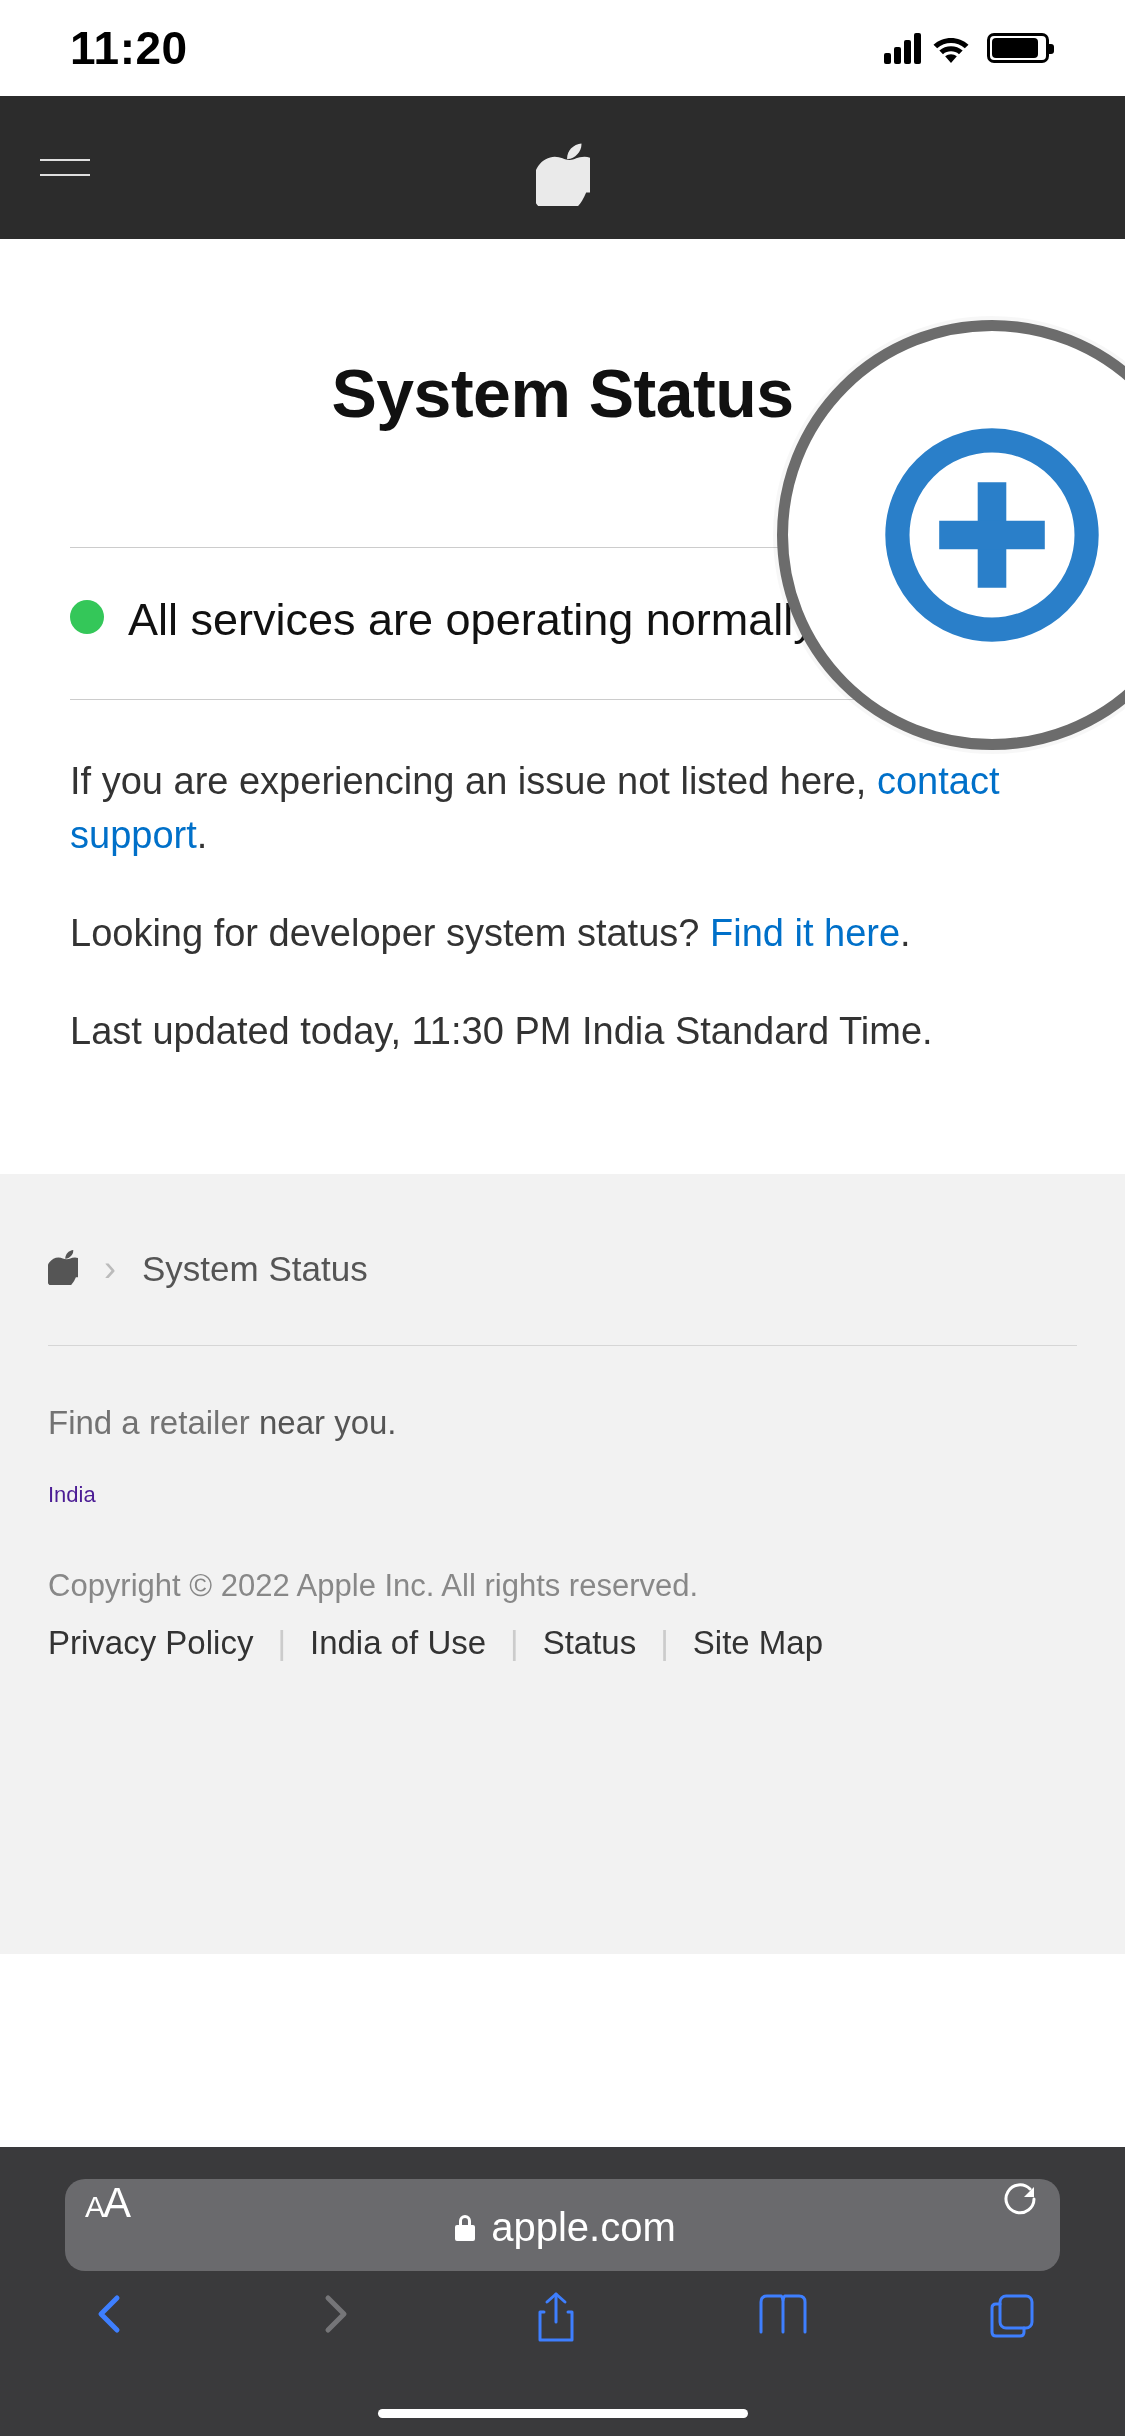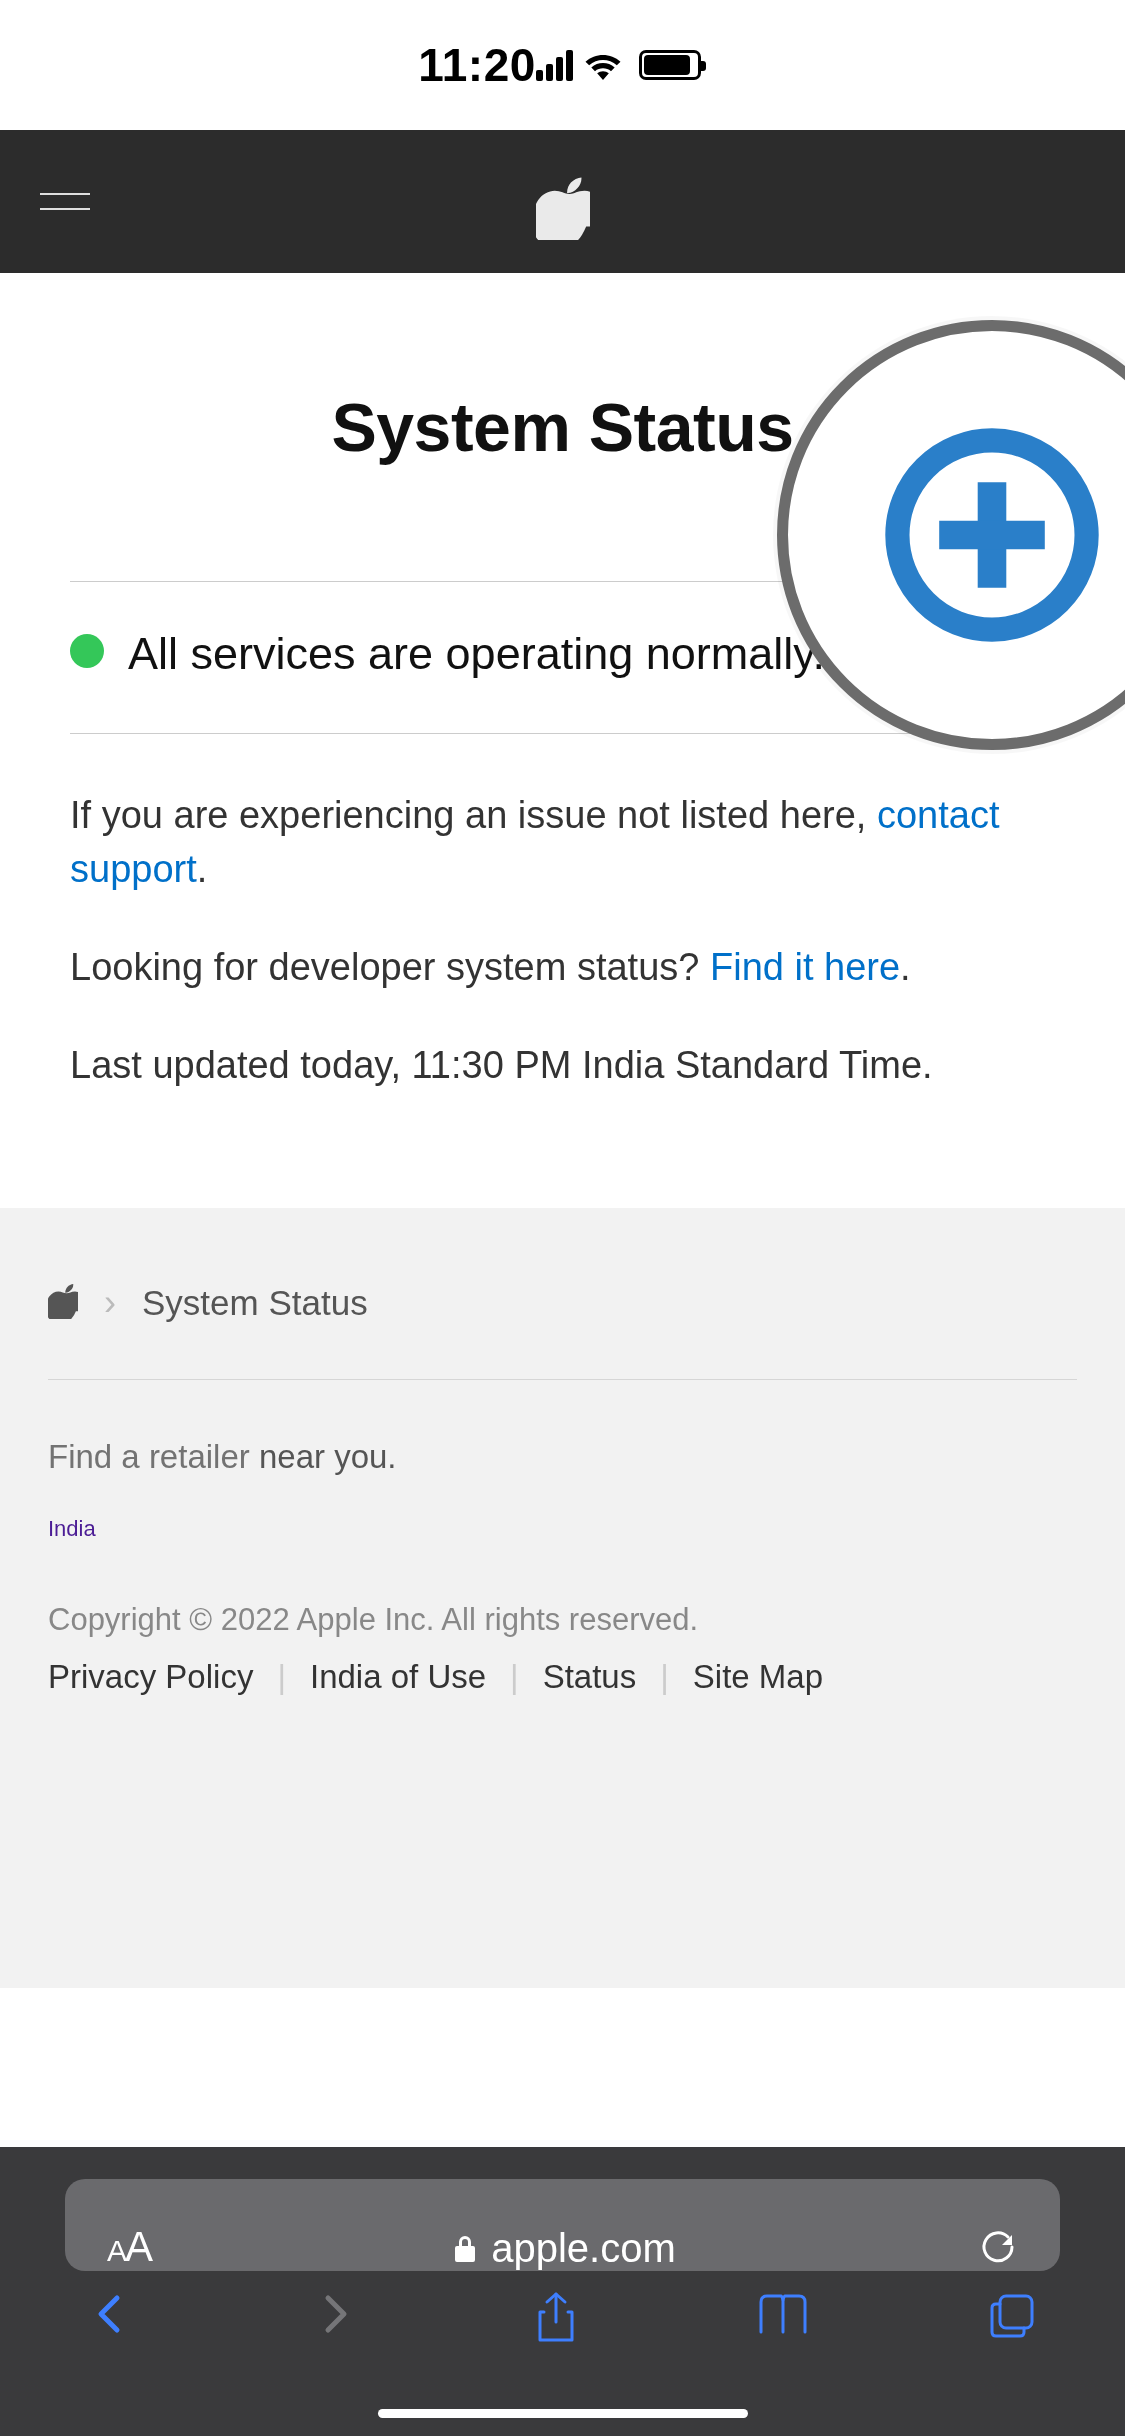--- a/index.html
+++ b/index.html
@@ -1,17 +1,17 @@
 <!DOCTYPE html>
 <html><head>
 <meta charset="utf-8">
 <style>
   * { margin: 0; padding: 0; box-sizing: border-box; }
   html, body { width: 1125px; height: 2436px; font-family: -apple-system, "Helvetica Neue", Helvetica, Arial, sans-serif; background: #fff; overflow: hidden; }
-  .status-bar { height: 130px; display: flex; justify-content: center; align-items: center; padding: 0 76px 0 70px; }
+  .status-bar { height: 96px; display: flex; justify-content: space-between; align-items: center; padding: 0 76px 0 70px; }
   .status-time { font-size: 46px; font-weight: 600; letter-spacing: 0.5px; }
   .status-right { display: flex; align-items: center; gap: 10px; }
   .cell-bars { display: flex; align-items: flex-end; gap: 3px; height: 32px; }
   .cell-bars span { width: 7px; background: #000; border-radius: 2px; display: block; }
   .cell-bars span:nth-child(1){height:11px;} .cell-bars span:nth-child(2){height:17px;}
   .cell-bars span:nth-child(3){height:24px;} .cell-bars span:nth-child(4){height:31px;}
   .wifi-icon { width: 40px; height: 30px; position: relative; }
   .battery { width: 62px; height: 30px; border: 3px solid #000; border-radius: 7px; position: relative; margin-left: 6px; }
   .battery::after { content:''; position:absolute; right:-8px; top:8px; width:5px; height:10px; background:#000; border-radius:0 3px 3px 0; }
   .battery-fill { position:absolute; top:2px; left:2px; bottom:2px; width: 46px; background:#000; border-radius:4px; }
@@ -35,21 +35,21 @@
   .footer-divider { height: 1px; background: #d6d6d6; margin-top: 36px; }
   .retailer { font-size: 33px; margin-top: 58px; }
   .retailer a { color:#737373; text-decoration:none; }
   .retailer span { color:#555; }
   .country { font-size: 22px; margin-top: 40px; color:#4c1d95; }
   .copy { font-size: 31px; color:#888; margin-top: 60px; }
   .legal-links { margin-top: 20px; font-size: 33px; color:#444; display: flex; align-items: flex-end; gap: 0; }
   .legal-links a { color:#333; text-decoration:none; }
   .vdiv { color:#ccc; margin: 0 24px; }
   .safari { position: absolute; left:0; right:0; bottom:0; background: #3a3a3c; }
-  .url-bar { margin: 32px 65px 0 65px; height: 92px; background: #6a6a6d; border-radius: 20px; display:flex; align-items:flex-end; justify-content:space-between; padding: 0 42px; color:#fff; }
+  .url-bar { margin: 32px 65px 0 65px; height: 92px; background: #6a6a6d; border-radius: 20px; display:flex; align-items:flex-start; justify-content:space-between; padding: 0 20px; color:#fff; }
   .url-center { display:flex; align-items:center; gap:14px; font-size: 40px; margin-top: 26px; }
   .aa { font-size: 34px; font-weight: 500; letter-spacing: -2px;}
   .aa .big { font-size: 42px; }
   .tab-bar { height: 165px; display:flex; justify-content:space-around; align-items:flex-start; padding-top: 19px; }
   .home-ind { position:absolute; bottom:18px; left:50%; transform:translateX(-50%); width: 370px; height: 9px; background:#fff; border-radius: 5px; }
   .safari-icon { width: 48px; height: 48px; }
   .magnifier { position: absolute; top: 320px; right: -82px; width: 430px; height: 430px; border-radius: 50%; background: #fff; border: 11px solid #6c6c6c; display:flex; align-items:center; justify-content:center; box-shadow: 0 0 0 4px rgba(0,0,0,0.03); }
   .plus-circle { width: 220px; height: 220px; }
   .inactive-chevron { opacity: 0.4; }
 </style>

